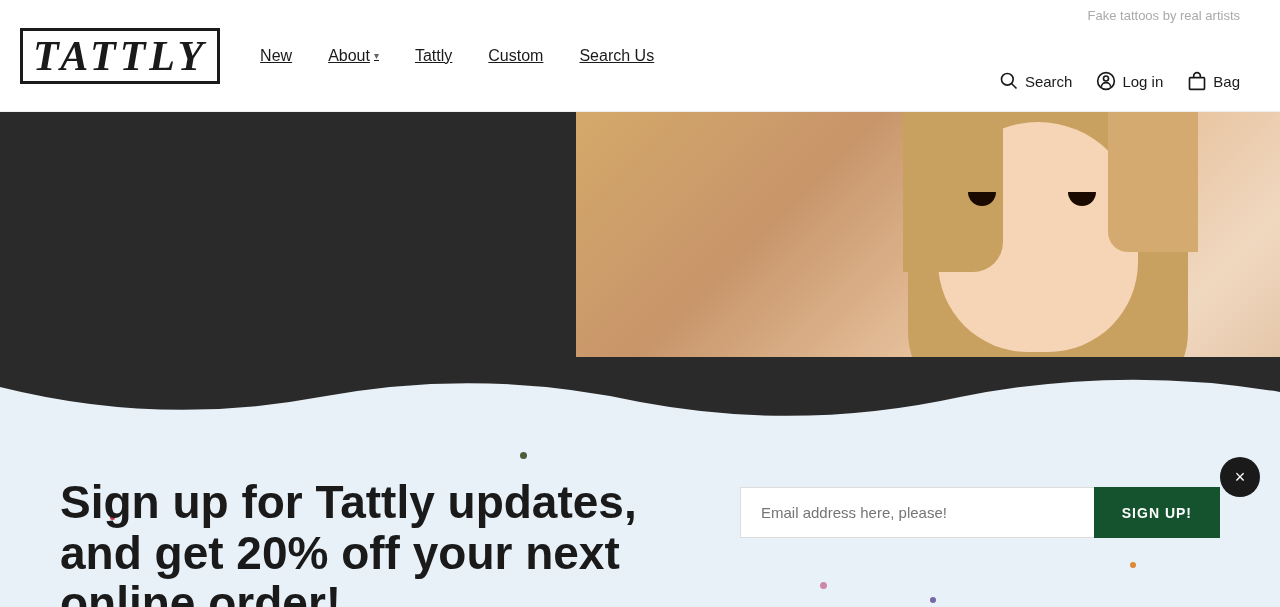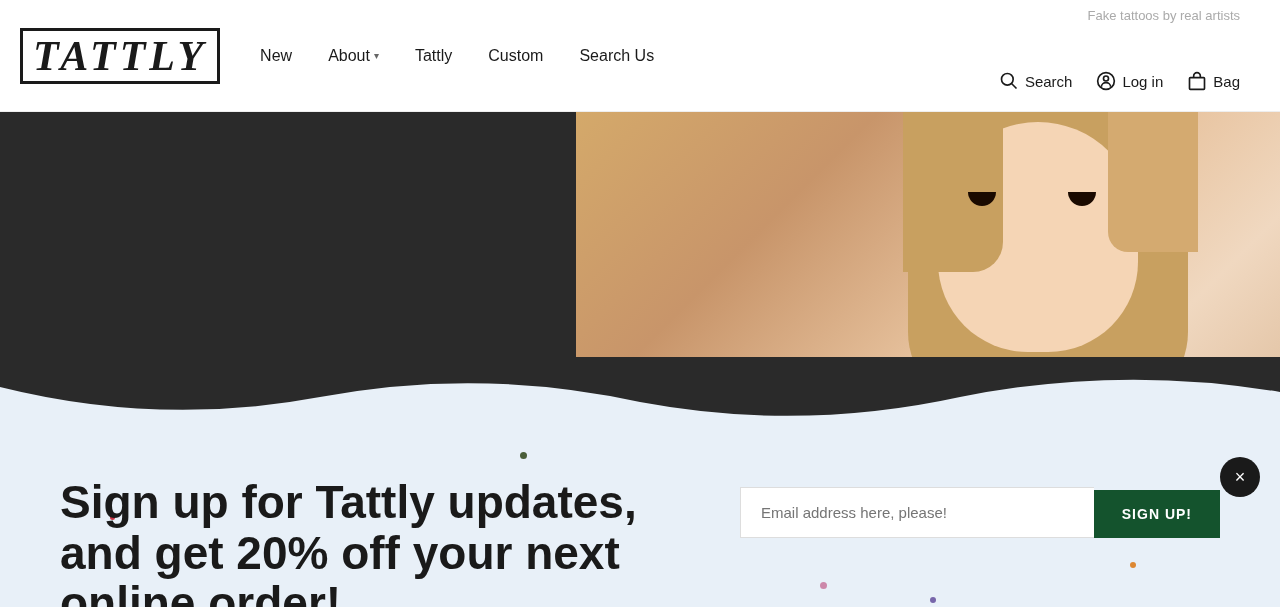--- a/index.html
+++ b/index.html
@@ -44,20 +44,21 @@
     }
 
     .nav-item {
       font-size: 16px;
       color: #1a1a1a;
       cursor: pointer;
       font-weight: 500;
       display: flex;
       align-items: center;
       gap: 4px;
+      text-decoration: underline;
     }
 
     .nav-item .chevron {
       font-size: 10px;
       color: #666;
     }
 
     .tagline {
       font-size: 13px;
       color: #aaa;
@@ -213,21 +214,20 @@
 
     .newsletter-form-area {
       flex-shrink: 0;
       width: 480px;
       padding-top: 10px;
     }
 
     .form-row {
       display: flex;
       gap: 0;
-      align-items: flex-end;
     }
 
     .email-input {
       flex: 1;
       padding: 16px 20px;
       font-size: 15px;
       border: 1px solid #ddd;
       border-right: none;
       outline: none;
       color: #aaa;

